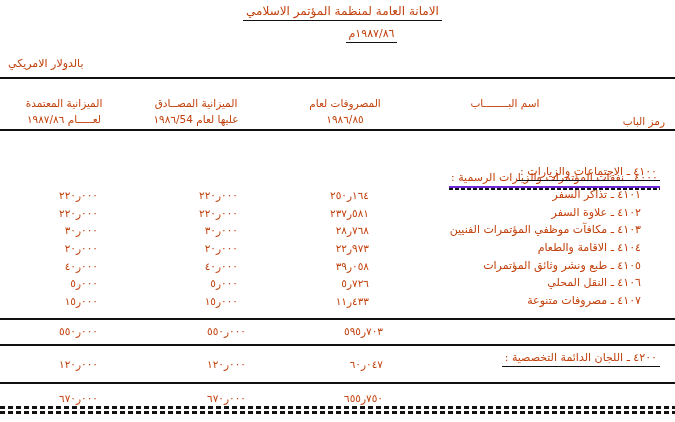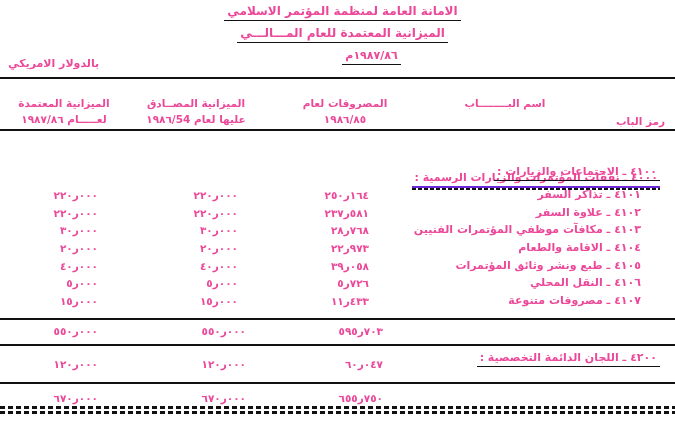--- a/index.html
+++ b/index.html
@@ -1,19 +1,19 @@
 <!DOCTYPE html>
 <html lang="ar" dir="rtl"><head>
 <meta charset="utf-8">
 <style>
   html,body{margin:0;padding:0;background:#e8e8e8;}
   #page{
     position:relative;width:675px;height:422px;background:#ffffff;
-    overflow:hidden;direction:rtl;color:#ec4899;
-    font-family:"DejaVu Sans",sans-serif;font-weight:bold;
+    overflow:hidden;direction:rtl;color:#c2410c;
+    font-family:"DejaVu Sans",sans-serif;font-weight:normal;
     -webkit-font-smoothing:antialiased;
   }
   .abs{position:absolute;white-space:nowrap;}
   .titles{position:absolute;top:4px;left:175px;width:335px;text-align:center;}
   .title-line{font-size:12px;margin-bottom:5px;}
   .u1{display:inline-block;border-bottom:1.5px solid #111;padding:0 3px 2px;}
   .u2{display:inline-block;border-bottom:2px solid #6d28d9;padding:0 2px 2px;position:relative;margin-top:32px;}
   .u2::after{
     content:"";position:absolute;left:0;right:0;bottom:-4px;height:2px;
     background:repeating-linear-gradient(90deg,#111 0 4px,transparent 4px 6px);
@@ -43,23 +43,20 @@
   }
 </style>
 </head>
 <body>
 
 <div id="page">
 
   <div class="titles">
     <div class="title-line">
       <span class="u1">الامانة العامة لمنظمة المؤتمر الاسلامي</span>
-    </div>
-    <div class="title-line">
-      <span class="u1">الميزانية المعتمدة للعام المـــالـــي</span>
     </div>
     <div class="title-line">
       <span class="u1 year">١٩٨٧/٨٦م</span>
     </div>
   </div>
 
   <div class="abs currency">بالدولار الامريكي</div>
 
   <div class="hline" style="top:77px;height:2px;"></div>
 

